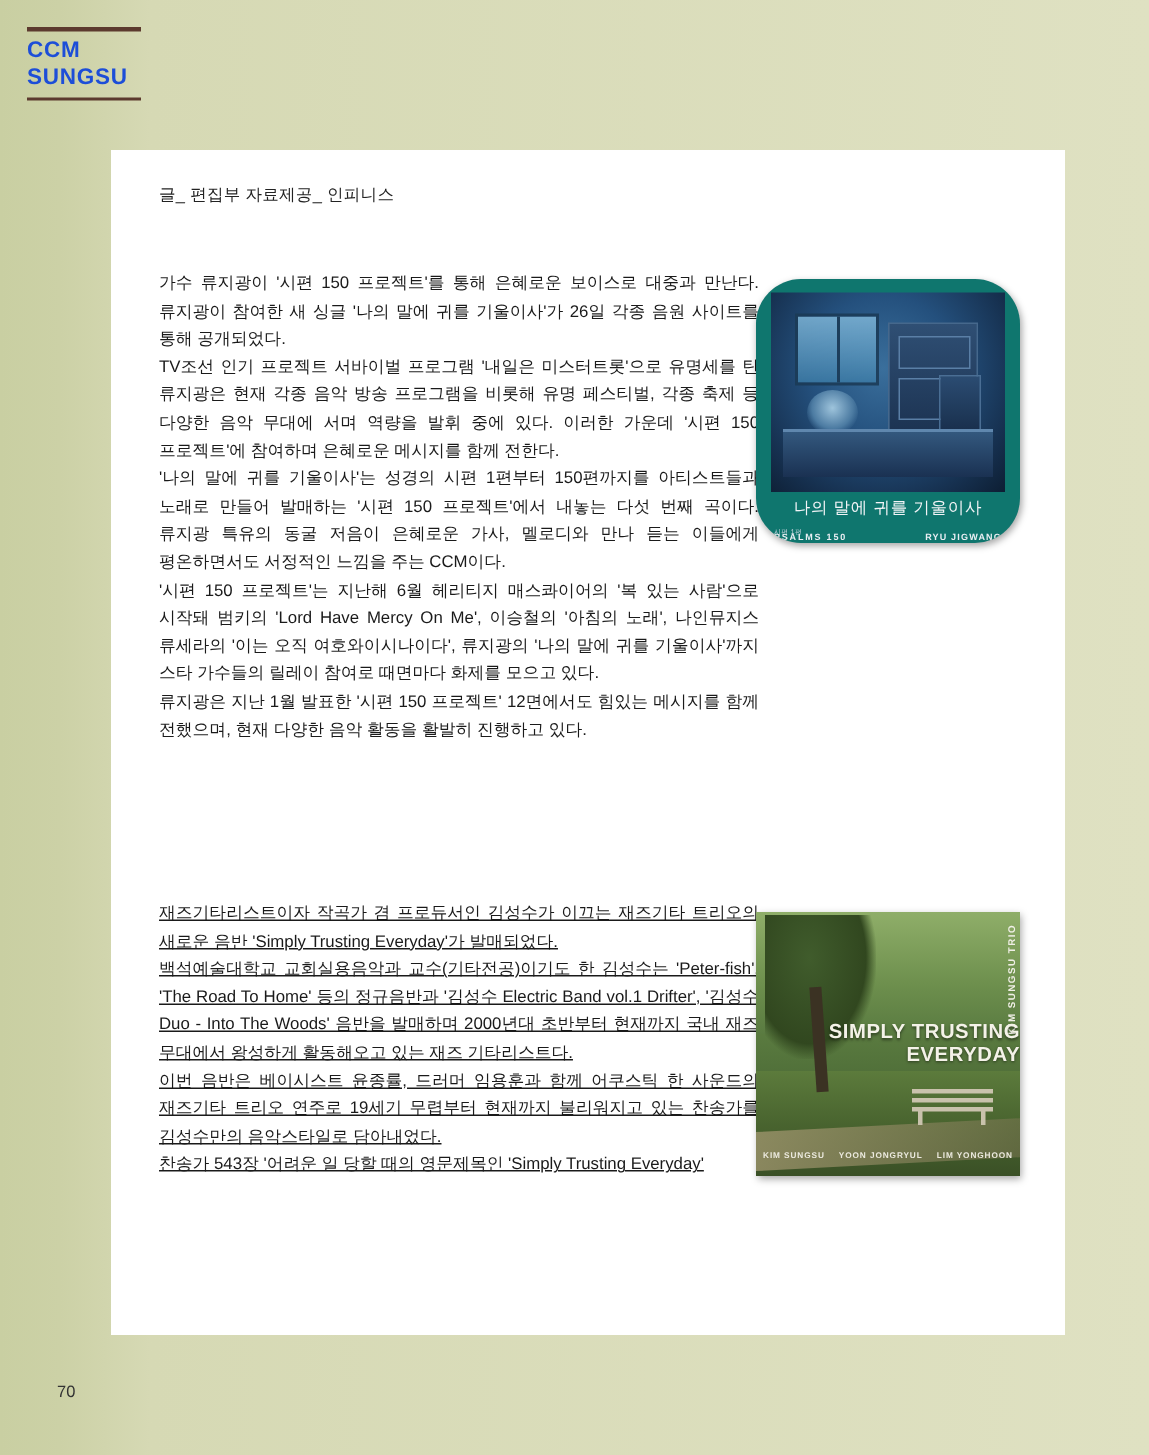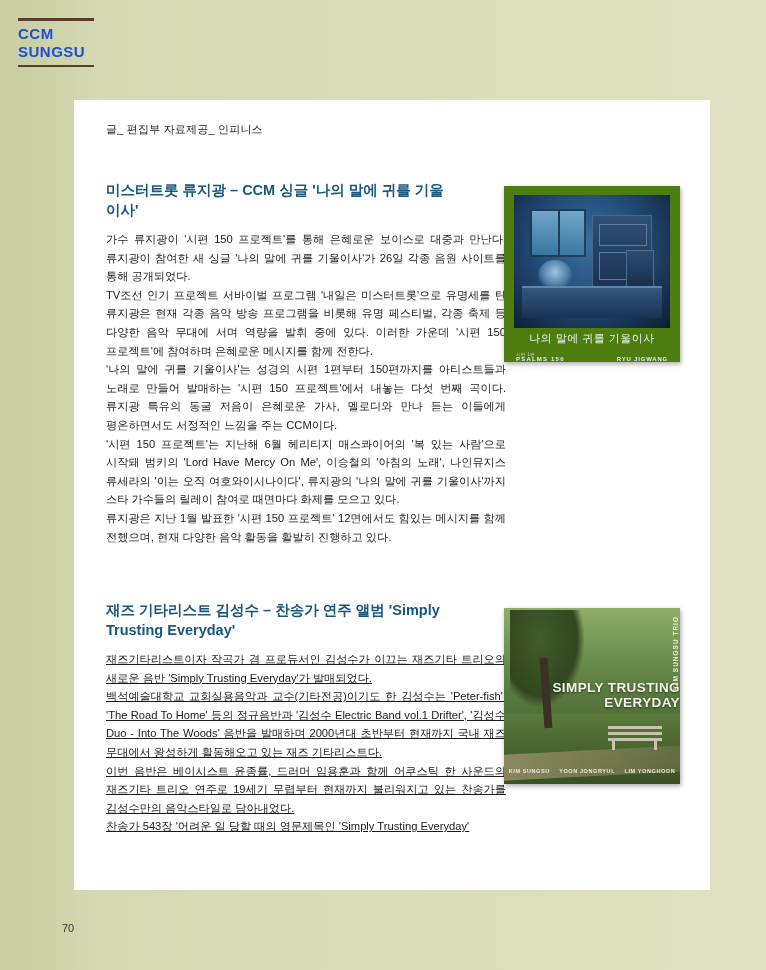--- a/index.html
+++ b/index.html
@@ -98,23 +98,24 @@
     word-break: keep-all;
   }
 
   
   .album-1 {
     position: absolute;
     left: 430px;
     top: 86px;
     width: 176px;
     height: 176px;
-    background: #4d7c0f;
+    background: #0f766e;
     box-shadow: 1px 2px 5px rgba(0,0,0,0.35);
     overflow: hidden;
+    border-radius: 30px;
   }
   .a1-room {
     position: absolute;
     left: 10px; top: 9px; right: 10px; bottom: 34px;
     background:
       radial-gradient(ellipse at 48% 38%, #3a6f9c 0%, #24507d 42%, #16304f 78%, #0d1e33 100%);
   }
   .a1-window {
     position: absolute;
     left: 16px; top: 14px;
@@ -284,41 +285,39 @@
     font-weight: bold;
   }
 
   
   .page-number {
     position: absolute;
     left: 38px;
     top: 922px;
     font-size: 11px;
     color: #333;
-    margin-left: 24px;
   }
 </style>
 </head>
 <body>
 
 <div class="page-bg"></div>
 
 <div class="category-tag">
   <div class="rule-top"></div>
   <div class="cat-line">CCM</div>
   <div class="cat-line">SUNGSU</div>
   <div class="rule-bottom"></div>
 </div>
 
 <div class="article-panel">
 
   <div class="byline">글_ 편집부  자료제공_ 인피니스</div>
 
   <div class="article article-1">
-    <h2 class="headline">미스터트롯 류지광 – CCM 싱글 '나의 말에 귀를 기울이사'</h2>
     <div class="body-col" style="white-space: pre-line;">가수 류지광이 '시편 150 프로젝트'를 통해 은혜로운 보이스로 대중과 만난다. 류지광이 참여한 새 싱글 '나의 말에 귀를 기울이사'가 26일 각종 음원 사이트를 통해 공개되었다.
 TV조선 인기 프로젝트 서바이벌 프로그램 '내일은 미스터트롯'으로 유명세를 탄 류지광은 현재 각종 음악 방송 프로그램을 비롯해 유명 페스티벌, 각종 축제 등 다양한 음악 무대에 서며 역량을 발휘 중에 있다. 이러한 가운데 '시편 150 프로젝트'에 참여하며 은혜로운 메시지를 함께 전한다.
 '나의 말에 귀를 기울이사'는 성경의 시편 1편부터 150편까지를 아티스트들과 노래로 만들어 발매하는 '시편 150 프로젝트'에서 내놓는 다섯 번째 곡이다. 류지광 특유의 동굴 저음이 은혜로운 가사, 멜로디와 만나 듣는 이들에게 평온하면서도 서정적인 느낌을 주는 CCM이다.
 '시편 150 프로젝트'는 지난해 6월 헤리티지 매스콰이어의 '복 있는 사람'으로 시작돼 범키의 'Lord Have Mercy On Me', 이승철의 '아침의 노래', 나인뮤지스 류세라의 '이는 오직 여호와이시나이다', 류지광의 '나의 말에 귀를 기울이사'까지 스타 가수들의 릴레이 참여로 때면마다 화제를 모으고 있다.
 류지광은 지난 1월 발표한 '시편 150 프로젝트' 12면에서도 힘있는 메시지를 함께 전했으며, 현재 다양한 음악 활동을 활발히 진행하고 있다.</div>
   </div>
 
   <div class="album-1">
     <div class="a1-room">
       <div class="a1-window"></div>
@@ -327,21 +326,20 @@
       <div class="a1-flowers"></div>
       <div class="a1-table"></div>
     </div>
     <div class="a1-title">나의 말에 귀를 기울이사</div>
     <div class="a1-left-label">시편 1편</div>
     <div class="a1-psalms">PSALMS 150</div>
     <div class="a1-artist">RYU JIGWANG</div>
   </div>
 
   <div class="article article-2">
-    <h2 class="headline">재즈 기타리스트 김성수 – 찬송가 연주 앨범 'Simply Trusting Everyday'</h2>
     <div class="body-col" style="white-space: pre-line; text-decoration: underline;">재즈기타리스트이자 작곡가 겸 프로듀서인 김성수가 이끄는 재즈기타 트리오의 새로운 음반 'Simply Trusting Everyday'가 발매되었다.
 백석예술대학교 교회실용음악과 교수(기타전공)이기도 한 김성수는 'Peter-fish', 'The Road To Home' 등의 정규음반과 '김성수 Electric Band vol.1 Drifter', '김성수 Duo - Into The Woods' 음반을 발매하며 2000년대 초반부터 현재까지 국내 재즈 무대에서 왕성하게 활동해오고 있는 재즈 기타리스트다.
 이번 음반은 베이시스트 윤종률, 드러머 임용훈과 함께 어쿠스틱 한 사운드의 재즈기타 트리오 연주로 19세기 무렵부터 현재까지 불리워지고 있는 찬송가를 김성수만의 음악스타일로 담아내었다.
 찬송가 543장 '어려운 일 당할 때의 영문제목인 'Simply Trusting Everyday'</div>
   </div>
 
   <div class="album-2">
     <div class="a2-sky"></div>
     <div class="a2-ground"></div>
     <div class="a2-path"></div>

